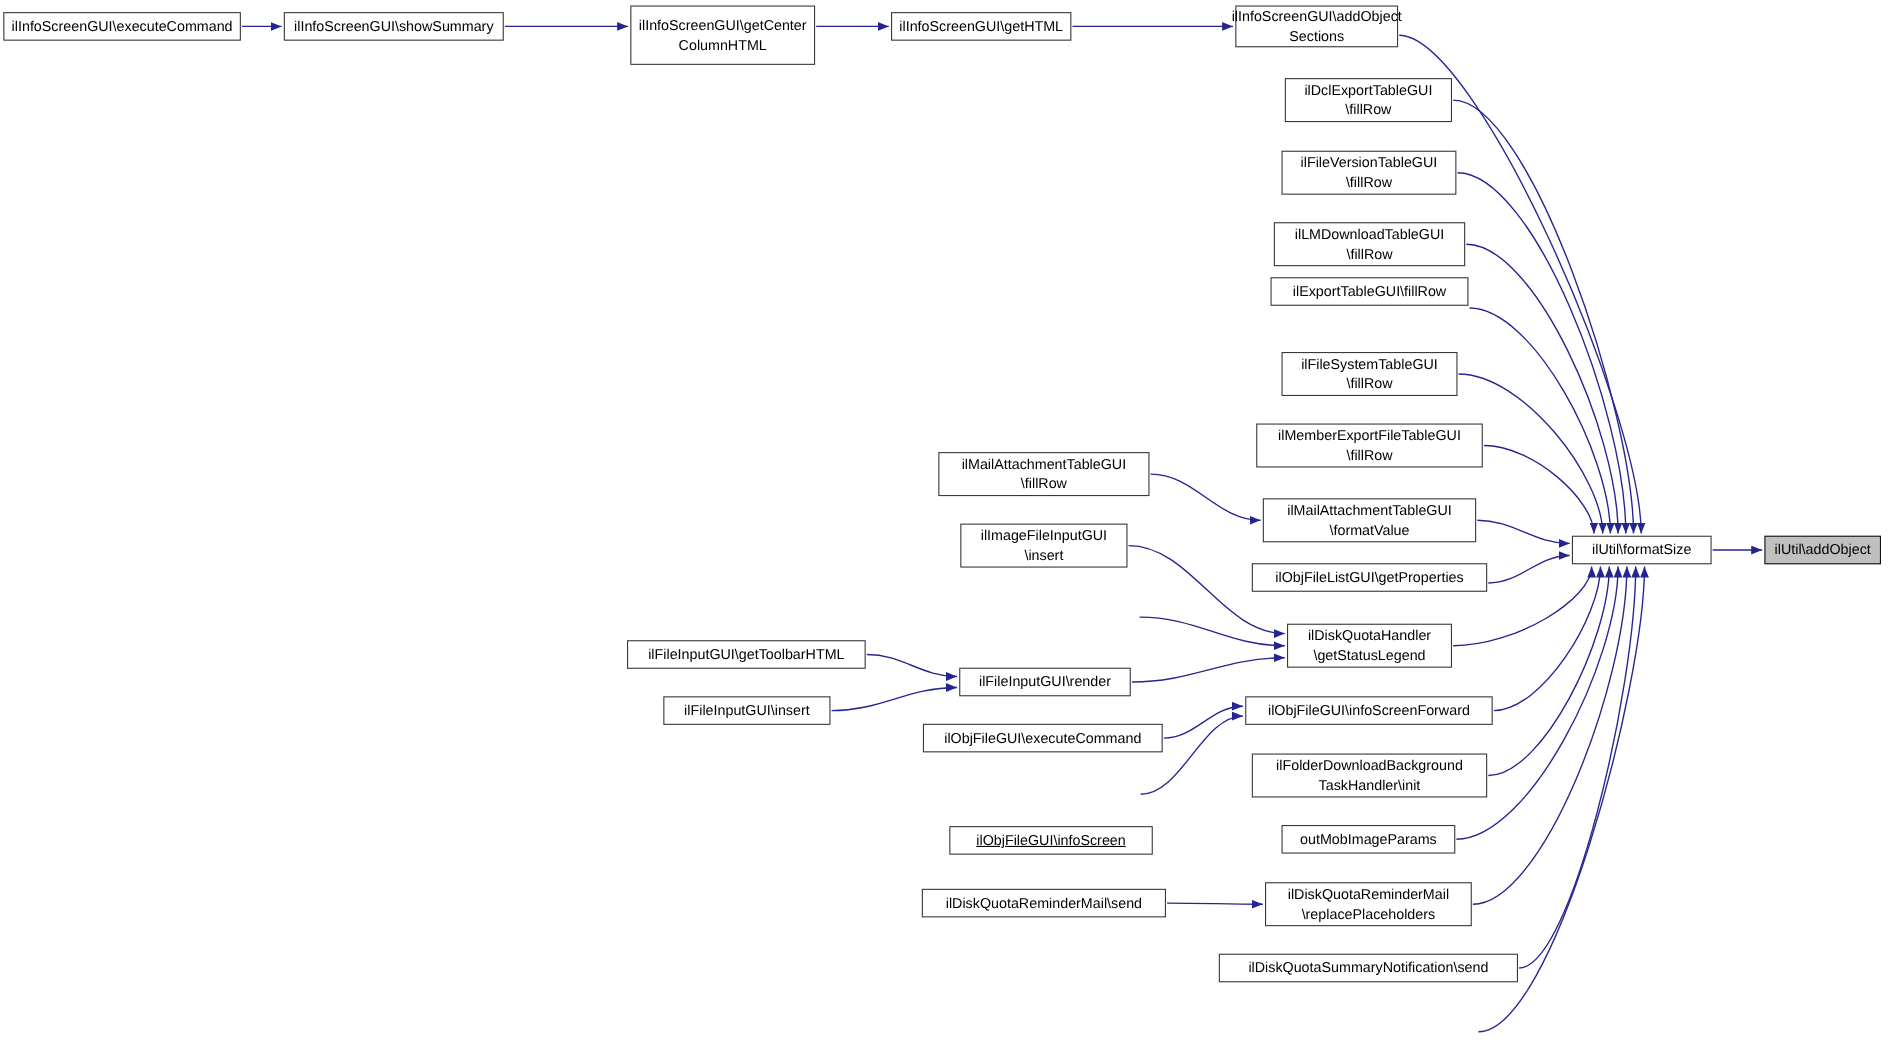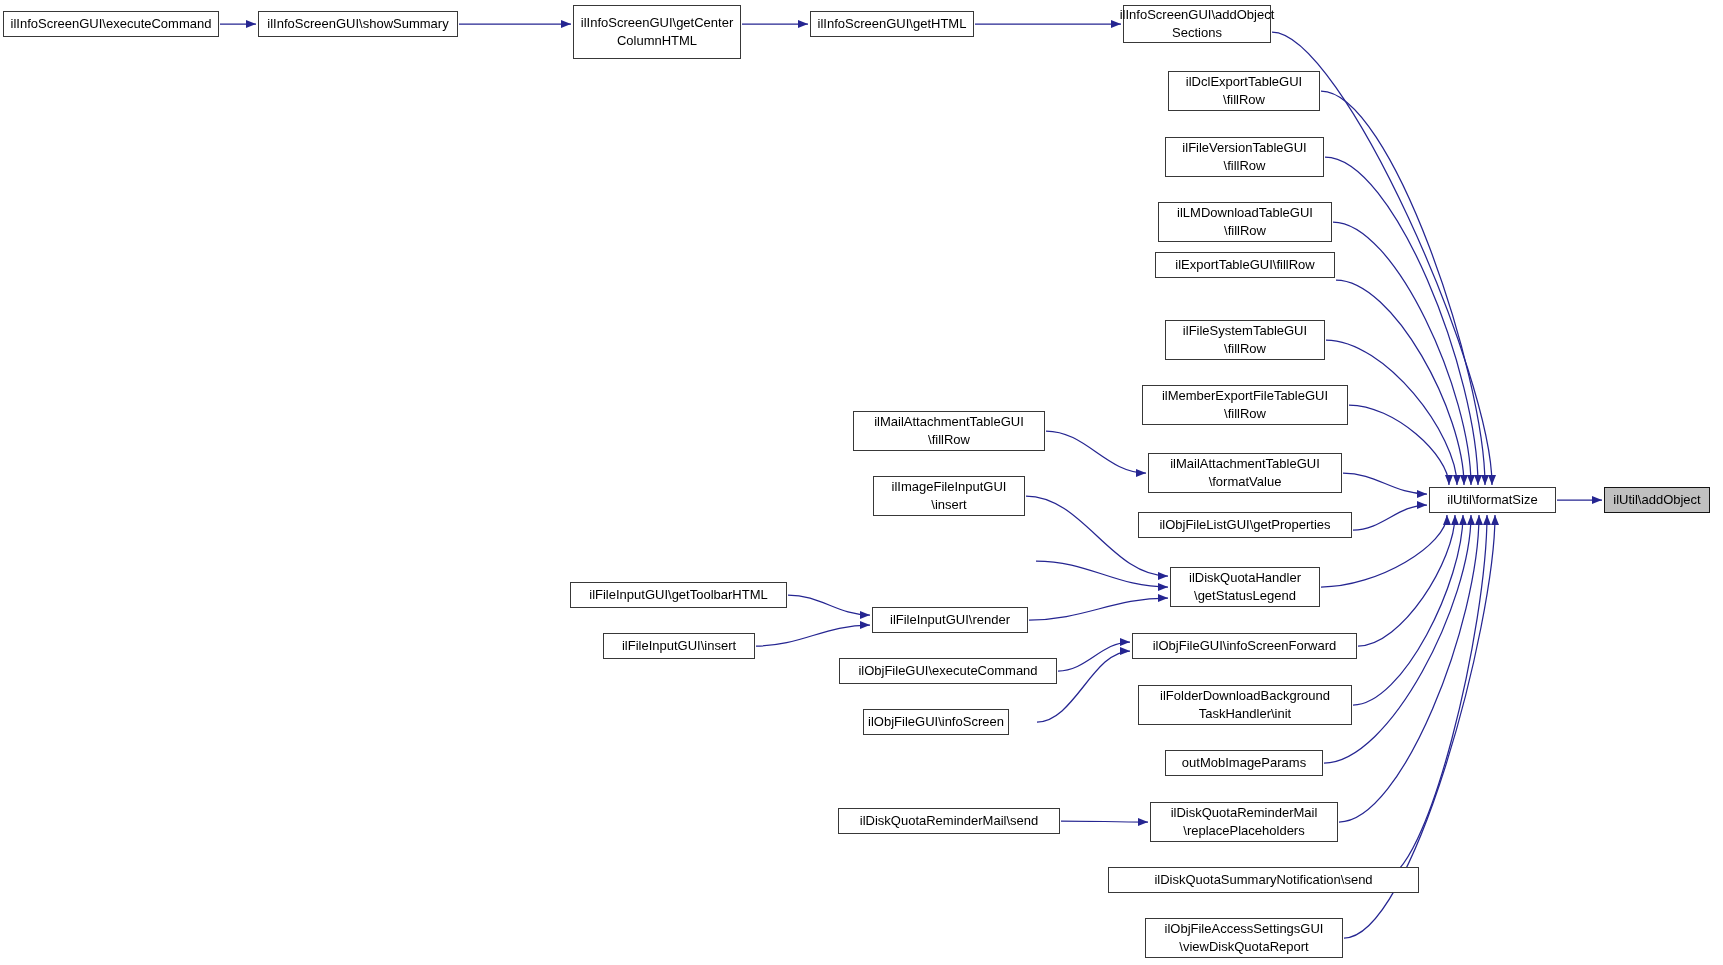--- a/index.html
+++ b/index.html
@@ -123,28 +123,26 @@
 \formatValue</div>
     <div class="node" style="left: 1138px; top: 512px; width: 214px; height: 26px;">ilObjFileListGUI\getProperties</div>
     <div class="node" style="left: 1170px; top: 567px; width: 150px; height: 40px;">ilDiskQuotaHandler
 \getStatusLegend</div>
     <div class="node" style="left: 1132px; top: 633px; width: 225px; height: 26px;">ilObjFileGUI\infoScreenForward</div>
     <div class="node" style="left: 1138px; top: 685px; width: 214px; height: 40px;">ilFolderDownloadBackground
 TaskHandler\init</div>
     <div class="node" style="left: 1165px; top: 750px; width: 158px; height: 26px;">outMobImageParams</div>
     <div class="node" style="left: 1150px; top: 802px; width: 188px; height: 40px;">ilDiskQuotaReminderMail
 \replacePlaceholders</div>
-    <div class="node" style="left: 1108px; top: 867px; width: 311px; height: 26px;">ilDiskQuotaSummaryNotification\send</div>
-    <div class="node" style="left: 1145px; top: 918px; width: 198px; height: 40px;">ilObjFileAccessSettingsGUI
-\viewDiskQuotaReport</div>
+    <div class="node" style="left: 1108px; top: 867px; width: 272px; height: 26px;">ilDiskQuotaSummaryNotification\send</div>
     <div class="node" style="left: 853px; top: 411px; width: 192px; height: 40px;">ilMailAttachmentTableGUI
 \fillRow</div>
     <div class="node" style="left: 873px; top: 476px; width: 152px; height: 40px;">ilImageFileInputGUI
 \insert</div>
     <div class="node" style="left: 872px; top: 607px; width: 156px; height: 26px;">ilFileInputGUI\render</div>
     <div class="node" style="left: 839px; top: 658px; width: 218px; height: 26px;">ilObjFileGUI\executeCommand</div>
-    <div class="node" style="left: 863px; top: 709px; width: 146px; height: 26px;">ilObjFileGUI\infoScreen</div>
+    <div class="node" style="left: 863px; top: 751px; width: 185px; height: 26px; text-decoration: underline;">ilObjFileGUI\infoScreen</div>
     <div class="node" style="left: 838px; top: 808px; width: 222px; height: 26px;">ilDiskQuotaReminderMail\send</div>
     <div class="node" style="left: 570px; top: 582px; width: 217px; height: 26px;">ilFileInputGUI\getToolbarHTML</div>
     <div class="node" style="left: 603px; top: 633px; width: 152px; height: 26px;">ilFileInputGUI\insert</div>
     <div class="node" style="left: 1429px; top: 487px; width: 127px; height: 26px;">ilUtil\formatSize</div>
     <div class="node highlight" style="left: 1604px; top: 487px; width: 106px; height: 26px;">ilUtil\addObject</div>
   </div>
 
 </body></html>

